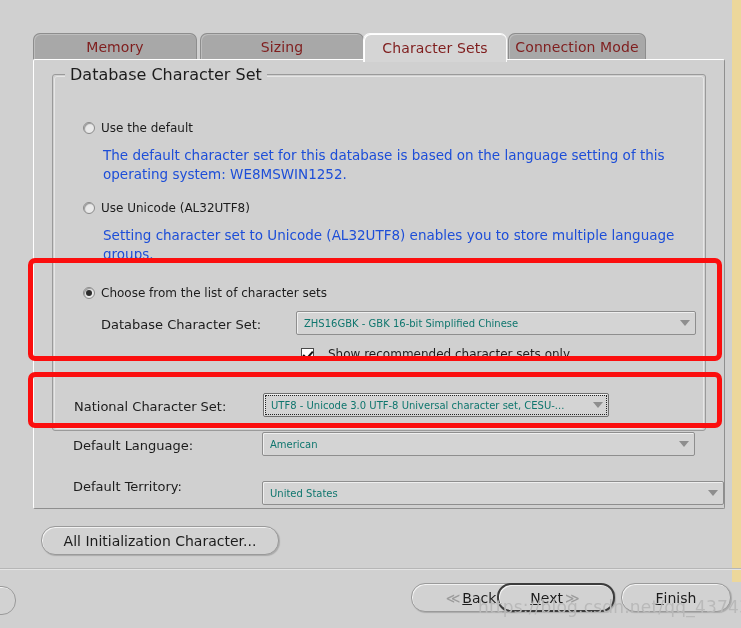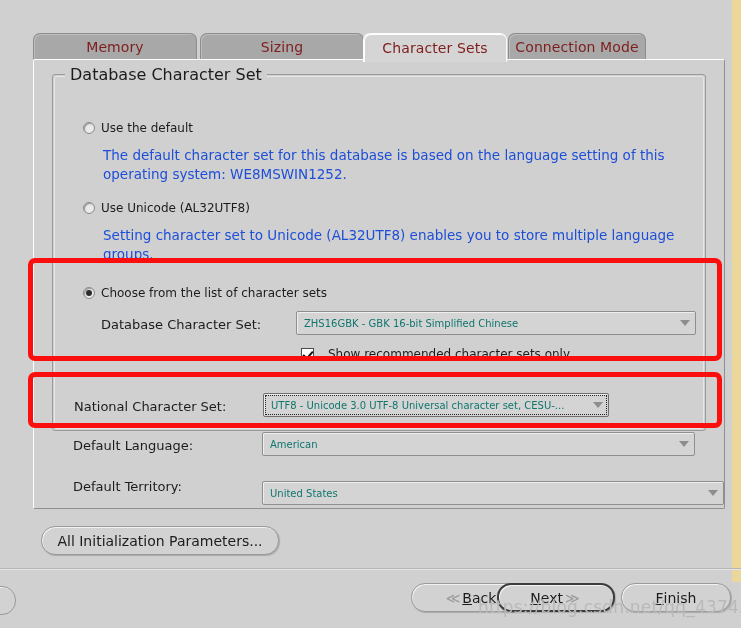--- a/index.html
+++ b/index.html
@@ -399,21 +399,21 @@
     <div class="combo" style="left:228px; top:413px; width:462px;margin-top:8px;">
       <span class="val">United States</span>
       <span class="arrow">
           <i></i>
         </span>
     </div>
 
   </div>
 
   <div class="btn" style="left:41px; top:526px; width:238px;">
-    <span>All Initialization Parameters...</span>
+    <span>All Initialization Character...</span>
   </div>
 
   <div class="sep"></div>
 
   <div class="help-btn"></div>
 
   <div class="btn" style="left:411px; top:583px; width:118px;">
     <span class="chev">≪</span>
     <span class="mn">B</span>
       <span>ack</span>

